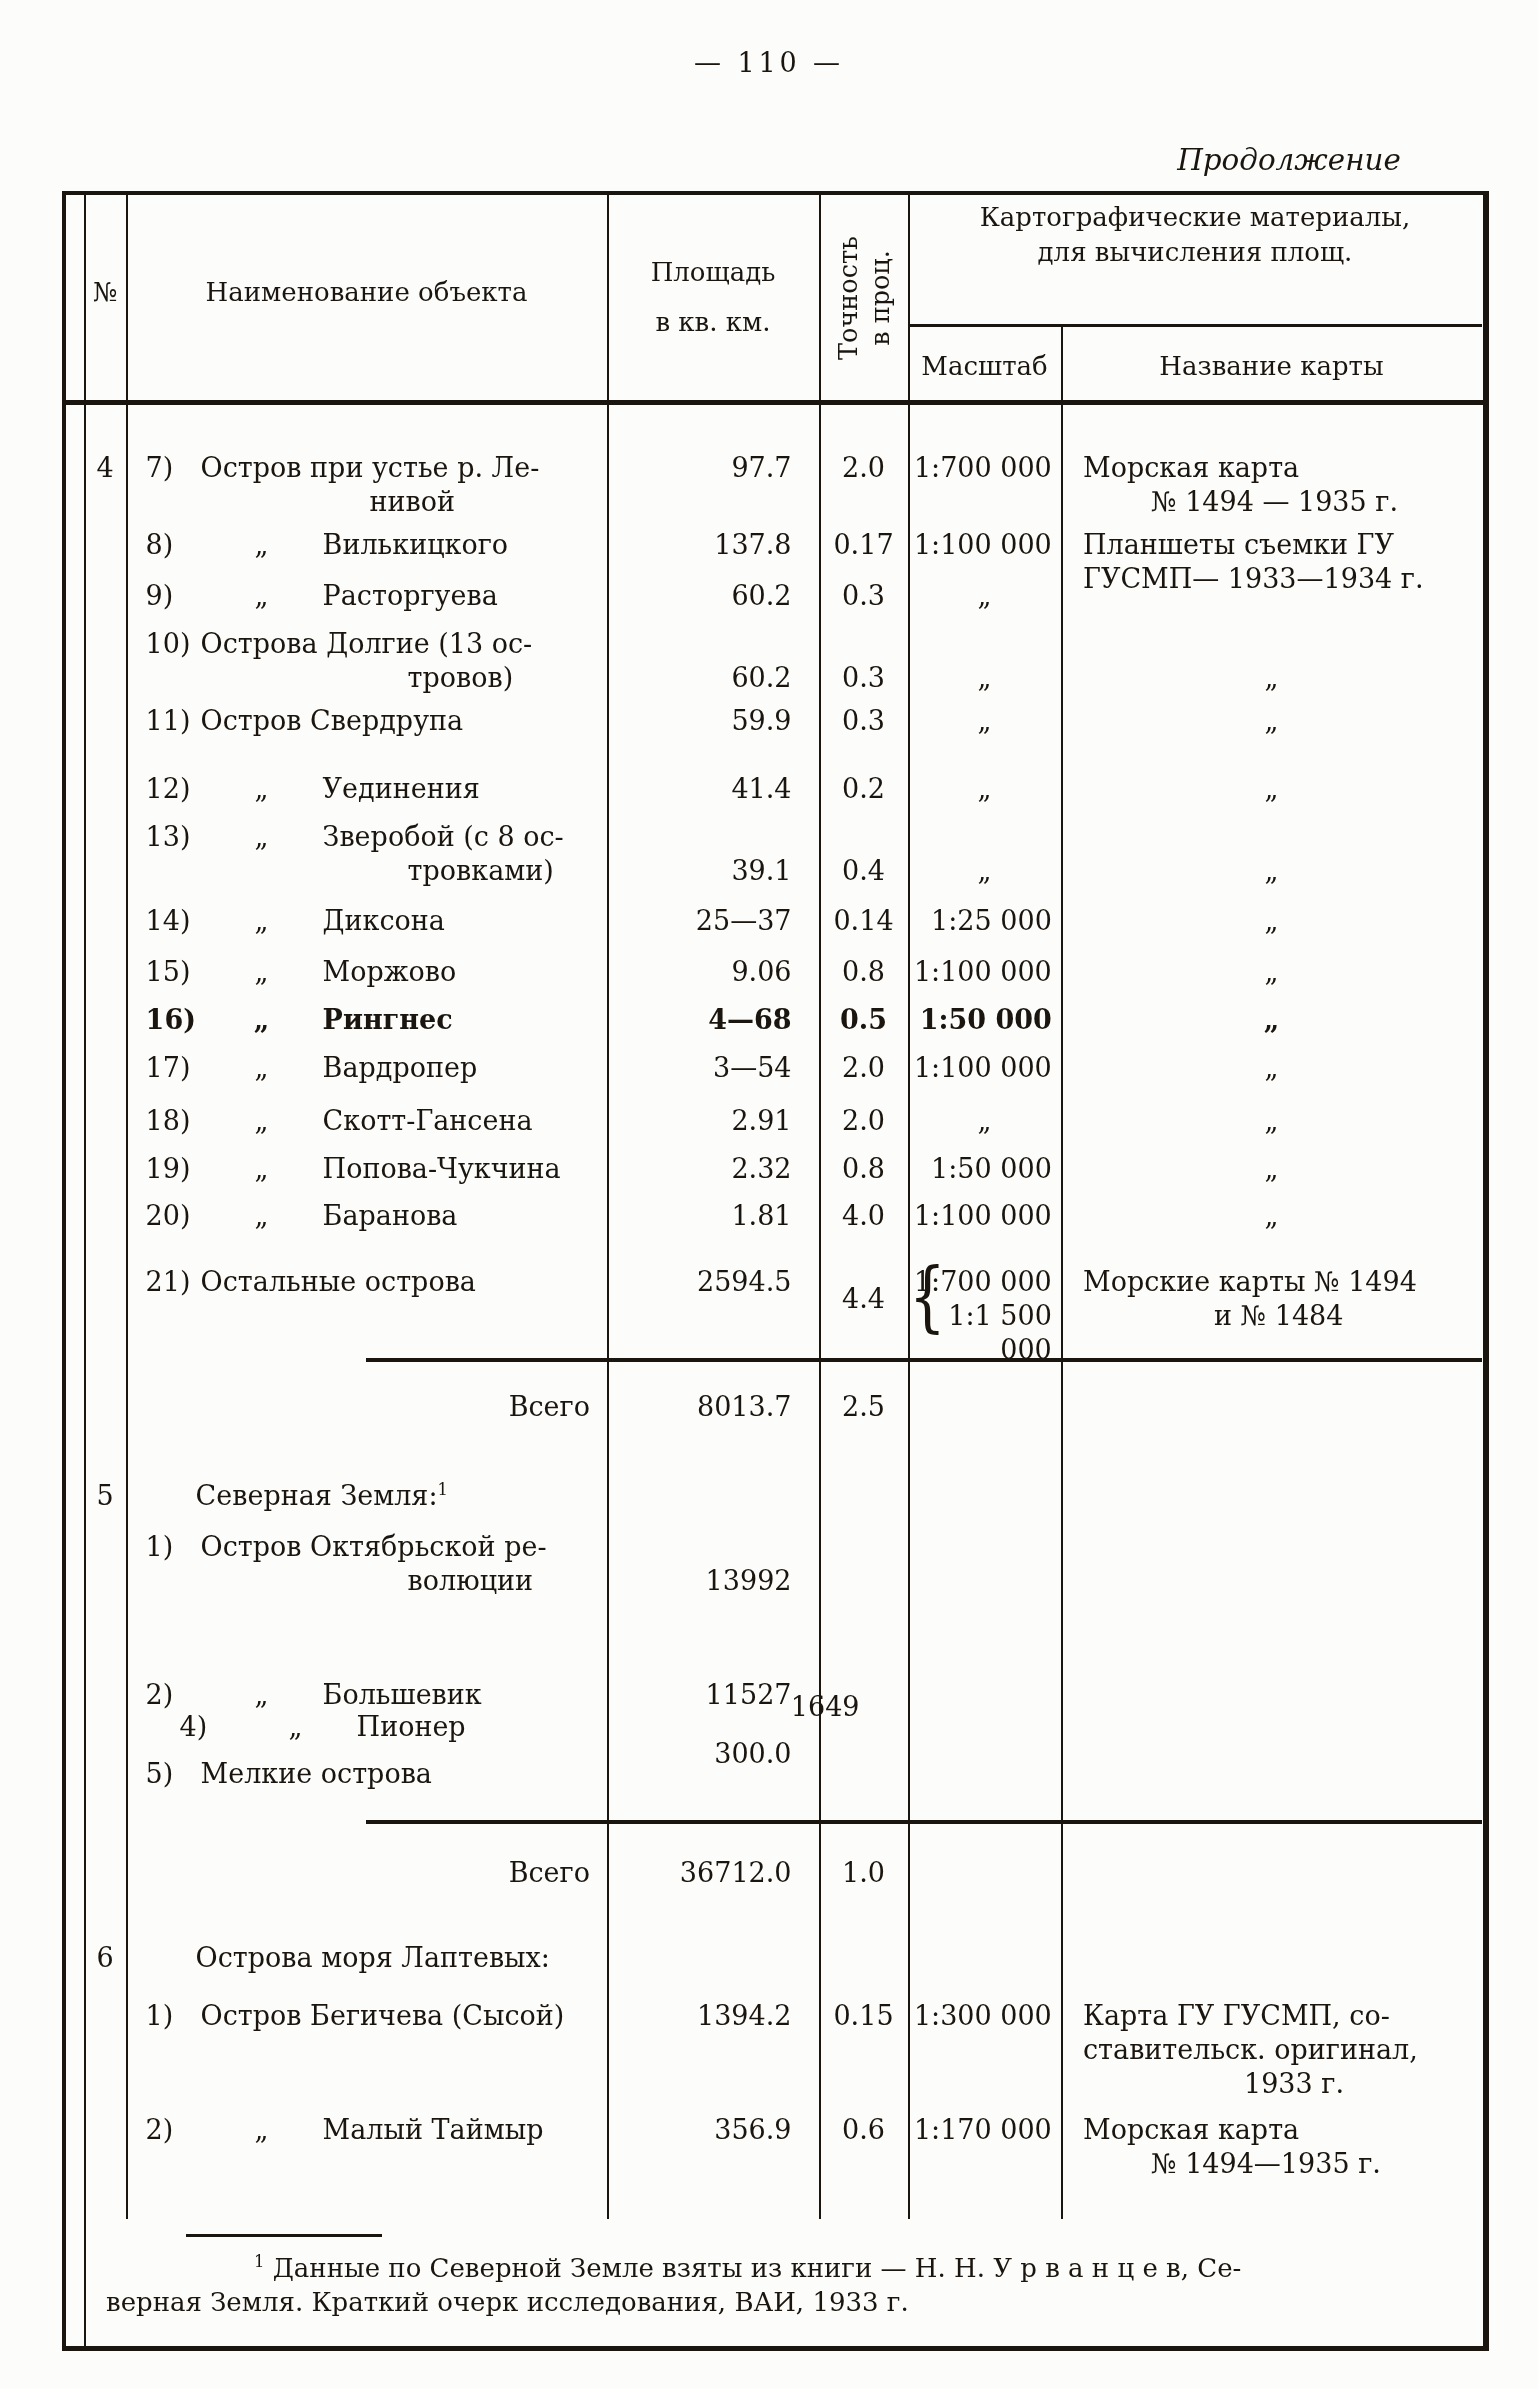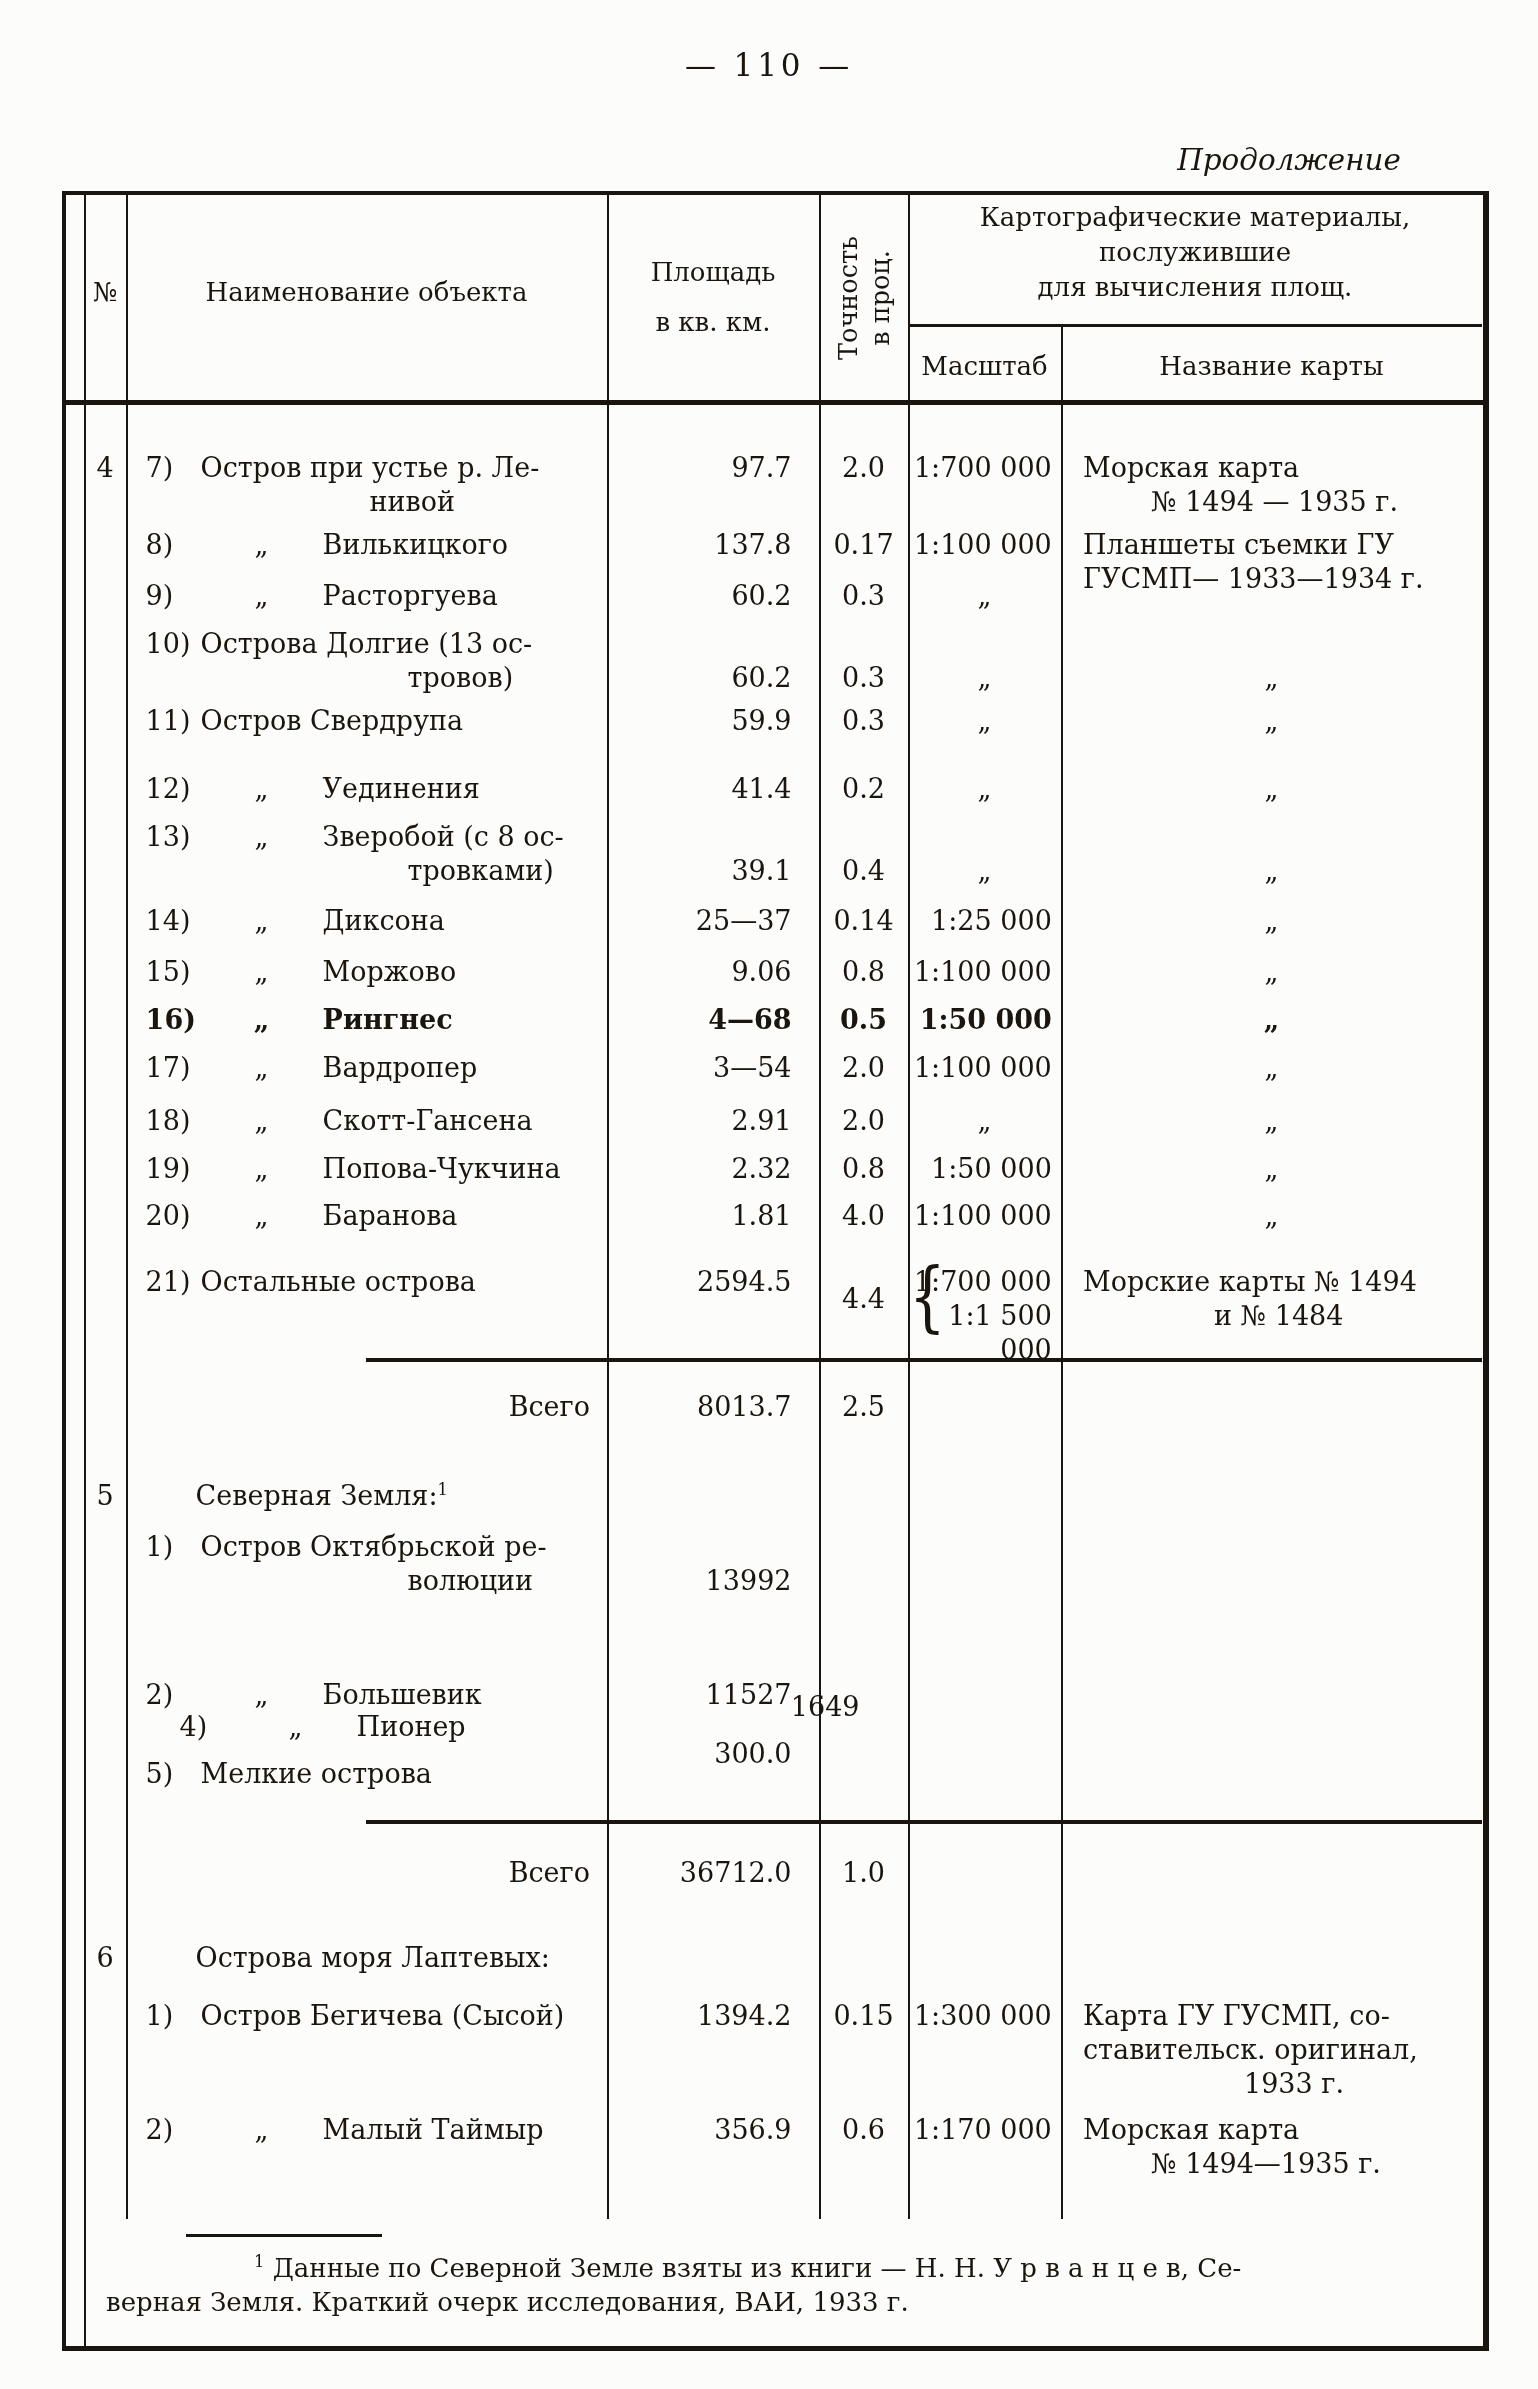--- a/index.html
+++ b/index.html
@@ -2,21 +2,21 @@
 <html style="font-size:10.5px"><head>
 <meta charset="utf-8">
 <style>
   html,body{margin:0;padding:0;background:#ffffff;}
   .page{
     position:relative;width:1538px;height:2389px;background:#fcfcfa;
     font-family:"DejaVu Serif","Liberation Serif",serif;color:#1a150e;overflow:hidden;
   }
   .rule{position:absolute;background:#1a150e;}
   .page-number{position:absolute;left:0;top:47px;width:1538px;text-align:center;
-    font-size:31px;letter-spacing:3.9px;}
+    font-size:27px;letter-spacing:3.9px;}
   .continuation{position:absolute;left:1171px;top:143px;width:236px;text-align:center;
     font-style:italic;font-size:29.4px;}
   .h{position:absolute;text-align:center;font-size:26px;line-height:34px;}
   .acc-hdr{position:absolute;left:819px;top:194px;width:89px;height:208px;
     display:flex;align-items:center;justify-content:center;}
   .acc-hdr .rot{transform:rotate(-90deg);white-space:nowrap;font-size:25.5px;line-height:32px;text-align:center;}
   .row{position:absolute;left:84px;width:1398px;display:flex;align-items:flex-start;
     font-size:27px;line-height:34px;}
   .c-no{width:42px;flex:none;text-align:center;}
   .c-name{width:481px;flex:none;padding-left:19.6px;box-sizing:border-box;}
@@ -72,21 +72,20 @@
   <div class="h" style="left:607px;top:255px;width:212px;">Площадь</div>
   <div class="h" style="left:607px;top:305px;width:212px;">в кв. км.</div>
   <div class="acc-hdr">
     <div class="rot">
       <div>Точность</div>
       <div>в проц.</div>
     </div>
   </div>
   <div class="h" style="left:908px;top:200px;width:574px;line-height:35px;">
     <div>Картографические материалы,</div>
-    <div>послужившие</div>
     <div>для вычисления площ.</div>
   </div>
   <div class="h" style="left:908px;top:349px;width:153px;">Масштаб</div>
   <div class="h" style="left:1061px;top:349px;width:421px;">Название карты</div>
 
   <div class="row" style="top:451px;">
     <div class="c-no">4</div>
     <div class="c-name">
       <span class="num">7)</span><span>Остров при устье р. Ле-</span>
       <div class="line2" style="margin-left:224px;">нивой</div>

